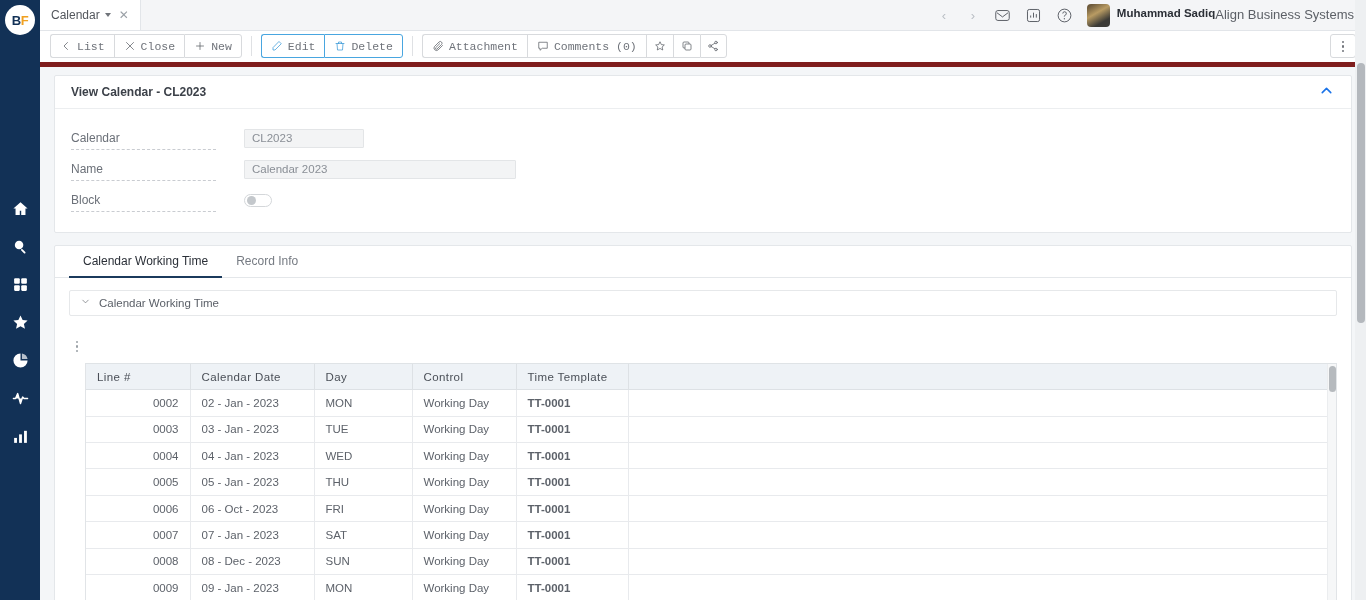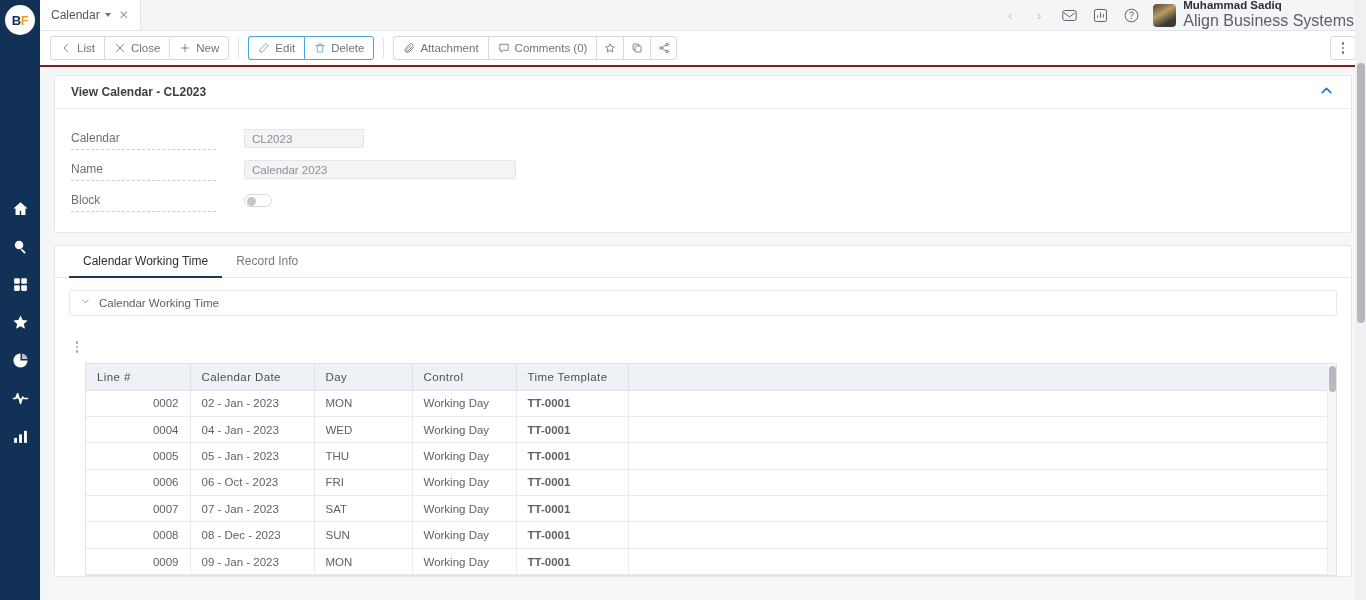--- a/index.html
+++ b/index.html
@@ -52,28 +52,28 @@
   .tab-x { color: #9aa0a6; font-size: 12px; margin-left: 3px; }
   .tabstrip-right { margin-left: auto; display: flex; align-items: center; padding-right: 8px; gap: 1px; }
   .navarrow { width: 28px; height: 31px; display: flex; align-items: center; justify-content: center; color: #b9bec4; font-size: 13px; cursor: pointer; }
   .hicon { width: 30px; height: 31px; display: flex; align-items: center; justify-content: center; cursor: pointer; }
   .hicon svg { width: 17px; height: 17px; stroke: #5c6067; fill: none; stroke-width: 1.4; }
   .avatar {
     width: 23px; height: 23px; border-radius: 4px; margin-left: 6px; margin-right: 6px;
     background: linear-gradient(150deg,#6d5a3c 10%, #b89b63 40%, #3b3a36 75%);
     flex: 0 0 23px;
   }
-  .userblock { display: flex; flex-direction: column; justify-content: flex-start; line-height: 1.18; padding-right: 4px; }
+  .userblock { display: flex; flex-direction: row; justify-content: flex-start; line-height: 1.18; padding-right: 4px; }
   .uname { font-size: 11.5px; font-weight: bold; color: #2b2f36; }
-  .uorg { font-size: 16px; color: #5c6067; }
+  .uorg { font-size: 13px; color: #5c6067; }
 
   
   .toolbar {
-    height: 36px; background: #ffffff; border-bottom: 2px solid #7f1d1d;
-    display: flex; align-items: center; padding: 0 10px; gap: 0;
+    height: 36px; background: #ffffff; border-bottom: 5px solid #7f1d1d;
+    display: flex; align-items: center; padding: 0 10px; gap: 0; font-family: Liberation Mono, monospace;
   }
   .btngroup { display: flex; align-items: center; }
   .tbtn {
     height: 24px; padding: 0 9px; background: #ffffff;
     border: 1px solid #d8dadd; border-right-width: 0;
     display: flex; align-items: center; gap: 5px;
     font-size: 11.5px; color: #6f737a; cursor: pointer; white-space: nowrap;
   }
   .tbtn:first-child { border-radius: 3px 0 0 3px; }
   .tbtn:last-child { border-right-width: 1px; border-radius: 0 3px 3px 0; }
@@ -449,20 +449,28 @@
                 <tbody id="tbody">
                     <tr>
                       <td class="num">0002</td>
                       <td>02 - Jan - 2023</td>
                       <td>MON</td>
                       <td>Working Day</td>
                       <td class="link">TT-0001</td>
                       <td></td>
                     </tr>
                     <tr>
+                      <td class="num">0003</td>
+                      <td>03 - Jan - 2023</td>
+                      <td>TUE</td>
+                      <td>Working Day</td>
+                      <td class="link">TT-0001</td>
+                      <td></td>
+                    </tr>
+                    <tr>
                       <td class="num">0004</td>
                       <td>04 - Jan - 2023</td>
                       <td>WED</td>
                       <td>Working Day</td>
                       <td class="link">TT-0001</td>
                       <td></td>
                     </tr>
                     <tr>
                       <td class="num">0005</td>
                       <td>05 - Jan - 2023</td>

